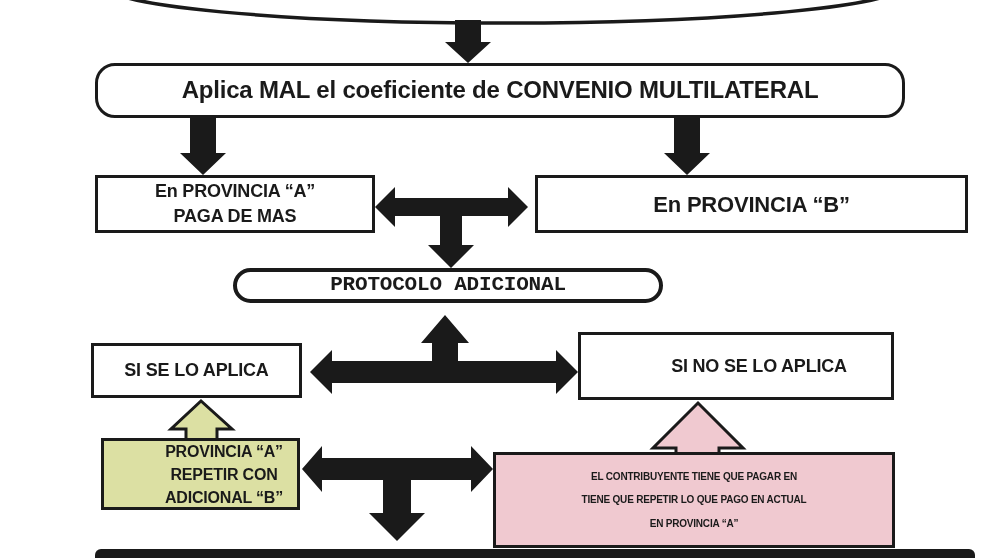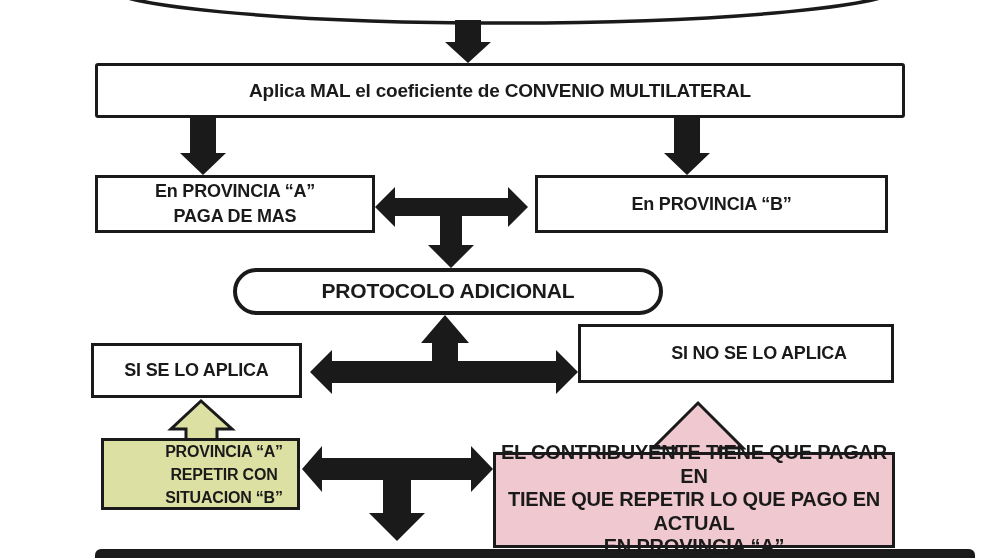--- a/index.html
+++ b/index.html
@@ -21,58 +21,59 @@
     flex-direction:column;
     align-items:center;
     justify-content:center;
     text-align:center;
     font-weight:bold;
     letter-spacing:-0.2px;
     line-height:1.35;
   }
   .box-aplica{
     left:95px;top:63px;width:810px;height:55px;
-    border-radius:3px;
-    font-size:19px;
+    border-radius:20px;
+    font-size:24px;
   }
   .box-prov-a{
     left:95px;top:175px;width:280px;height:58px;
     border-width:3.5px;
     font-size:18px;line-height:25px;
   }
   .box-prov-b{
-    left:535px;top:175px;width:353px;height:58px;
+    left:535px;top:175px;width:433px;height:58px;
     border-width:3.5px;
-    font-size:18px;line-height:25px;
+    font-size:22px;line-height:25px;
   }
   .pill-protocolo{
-    left:233px;top:268px;width:430px;height:47px;
+    left:233px;top:268px;width:430px;height:35px;
     border-width:4px;
     border-radius:24px;
     font-size:21px;
+    font-family:Liberation Mono, monospace;
   }
   .box-si{
     left:91px;top:343px;width:211px;height:55px;
     border-width:3.5px;
     font-size:18px;
   }
   .box-sino{
-    left:578px;top:324px;width:316px;height:59px;
+    left:578px;top:332px;width:316px;height:68px;
     border-width:3.5px;
     font-size:18px;line-height:25px;padding-left:46px;
   }
   .box-olive{
     left:101px;top:438px;width:199px;height:72px;
     border-radius:0;
     font-size:16px;line-height:23px;
   }
   .box-pink{
     left:493px;top:452px;width:402px;height:96px;
     border-radius:0;
-    font-size:20px;line-height:23.5px;
+    font-size:10px;line-height:23.5px;
   }
 </style>
 </head>
 <body>
 
 <div id="canvas">
 
   <svg id="connectors" viewBox="0 0 992 558" xmlns="http://www.w3.org/2000/svg">
 
     <ellipse cx="504" cy="-15" rx="400" ry="38" fill="none" stroke="#1a1a1a" stroke-width="3.5"></ellipse>
@@ -122,21 +123,21 @@
     <div>SI SE LO APLICA</div>
   </div>
 
   <div class="box box-sino">
     <div>SI NO SE LO APLICA</div>
   </div>
 
   <div class="box box-olive" style="background:#dce0a3;padding-left:47px;">
     <div>PROVINCIA “A”</div>
     <div>REPETIR CON</div>
-    <div>SITUACION “B”</div>
+    <div>ADICIONAL “B”</div>
   </div>
 
   <div class="box box-pink" style="background:#f0c9d0;">
     <div>EL CONTRIBUYENTE TIENE QUE PAGAR EN</div>
     <div>TIENE QUE REPETIR LO QUE PAGO EN ACTUAL</div>
     <div>EN PROVINCIA “A”</div>
   </div>
 
 </div>
 

